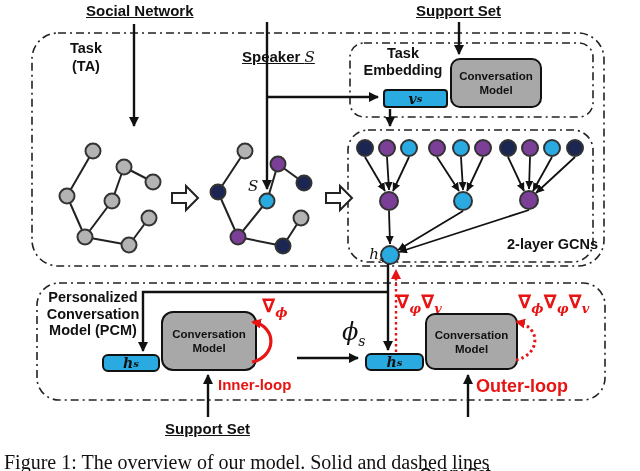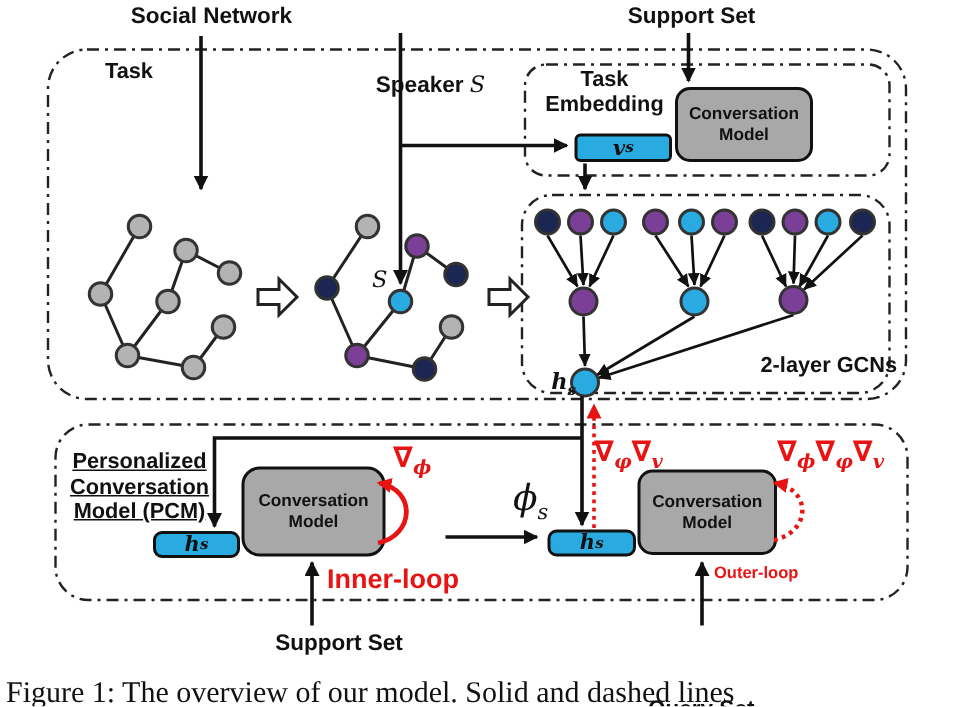--- a/index.html
+++ b/index.html
@@ -1,31 +1,31 @@
 <!DOCTYPE html>
 <html><head>
 <meta charset="utf-8">
 <style>
   html,body{margin:0;padding:0;background:#fff;}
   #canvas{position:relative;width:640px;height:471px;background:#fff;overflow:hidden;
           font-family:"Liberation Sans",sans-serif;color:#111;}
-  .lbl{position:absolute;font-weight:bold;font-size:15px;line-height:17px;text-align:center;}
+  .lbl{position:absolute;font-weight:bold;font-size:15px;line-height:17px;text-align:left;text-decoration:underline;}
   .blk{position:absolute;font-weight:bold;text-align:center;}
   svg{position:absolute;left:0;top:0;pointer-events:none;}
   .graybox{position:absolute;background:#a8a8a8;border:2px solid #111;border-radius:10px;
            display:flex;flex-direction:column;align-items:center;justify-content:center;
            font-weight:bold;font-size:11.5px;line-height:14px;box-sizing:border-box;}
   .cyanbox{position:absolute;background:#29abe2;border:2px solid #111;border-radius:5px;
            display:flex;align-items:center;justify-content:center;box-sizing:border-box;
            font-family:"DejaVu Serif",serif;font-weight:bold;font-style:italic;font-size:14px;}
   .cyanbox sub,.mathvar sub{font-size:10px;font-style:italic;}
   .red{color:#e81313;}
   .math{position:absolute;font-family:"DejaVu Sans",sans-serif;font-weight:bold;font-size:19px;line-height:20px;}
   .math sub{font-family:"DejaVu Serif",serif;font-style:italic;font-size:13px;}
-  .mathvar{font-family:"DejaVu Serif",serif;font-style:italic;font-weight:bold;}
+  .mathvar{font-family:"DejaVu Serif",serif;font-style:italic;font-weight:normal;}
   #caption{position:absolute;left:4px;top:451px;width:700px;font-family:"Liberation Serif",serif;
            font-size:20px;white-space:nowrap;color:#111;}
 </style>
 </head>
 <body>
 
 <div id="canvas">
 
   <svg width="640" height="471">
     <rect x="32" y="33" width="572" height="233" rx="26" fill="none" stroke="#222" stroke-width="1.6" stroke-dasharray="8 4 2 4"></rect>
@@ -165,45 +165,46 @@
     <path d="M252,362 C276,357 278,327 253,322" fill="none" stroke="#e81313" stroke-width="3.2" marker-end="url(#ar)"></path>
     <path d="M516,360 C540,355 542,327 517,322" fill="none" stroke="#e81313" stroke-width="3" stroke-dasharray="2.5 3" marker-end="url(#ar)"></path>
   </svg>
 
   <div class="lbl" style="left:86px;top:2px;width:110px;">Social Network</div>
   <div class="lbl" style="left:242px;top:2px;width:90px;margin-top:46px;"><span>Speaker </span><span class="mathvar" style="font-weight:normal;">S</span></div>
   <div class="lbl" style="left:416px;top:2px;width:90px;">Support Set</div>
 
   <div class="blk" style="left:36px;top:39px;width:100px;font-size:14.5px;line-height:18px;">
     <div>Task</div>
+    <div>(TA)</div>
   </div>
 
   <div class="blk" style="left:358px;top:45px;width:90px;font-size:14.5px;line-height:17px;">
     <div>Task</div>
     <div>Embedding</div>
   </div>
 
   <div class="mathvar" style="position:absolute;left:248px;top:177px;font-size:15px;font-weight:normal;">S</div>
 
   <div class="blk" style="left:507px;top:236px;font-size:14.5px;">2-layer GCNs</div>
 
   <div class="mathvar" style="position:absolute;left:360px;top:245px;width:24px;text-align:right;font-size:15px;"><span>h</span><sub>s</sub></div>
 
-  <div class="blk" style="left:42px;top:300px;width:102px;font-size:14.5px;line-height:16.5px;text-decoration:underline;">
+  <div class="blk" style="left:42px;top:289px;width:102px;font-size:14.5px;line-height:16.5px;">
     <div>Personalized</div>
     <div>Conversation</div>
     <div>Model (PCM)</div>
   </div>
 
   <div class="math red" style="left:262px;top:295px;"><span>∇</span><sub>ϕ</sub></div>
   <div class="math red" style="left:518px;top:291px;"><span>∇</span><sub>ϕ</sub><span>∇</span><sub>φ</sub><span>∇</span><sub>v</sub></div>
   <div class="math red" style="left:396px;top:291px;"><span>∇</span><sub>φ</sub><span>∇</span><sub>v</sub></div>
 
   <div class="mathvar" style="position:absolute;left:318px;top:318px;font-size:24px;font-weight:normal;margin-left:24px;"><span>ϕ</span><sub style="font-size:14px;">s</sub></div>
 
-  <div class="blk red" style="left:218px;top:376px;font-size:18px;">Inner-loop</div>
-  <div class="blk red" style="left:476px;top:376px;font-size:11px;">Outer-loop</div>
+  <div class="blk red" style="left:218px;top:376px;font-size:15px;">Inner-loop</div>
+  <div class="blk red" style="left:476px;top:376px;font-size:18px;">Outer-loop</div>
 
   <div class="lbl" style="left:165px;top:420px;width:122px;">Support Set</div>
   <div class="lbl" style="left:420px;top:420px;width:95px;margin-top:44px;">Query Set</div>
 
   <div id="caption">Figure 1: The overview of our model. Solid and dashed lines</div>
 </div>
 
 </body></html>

